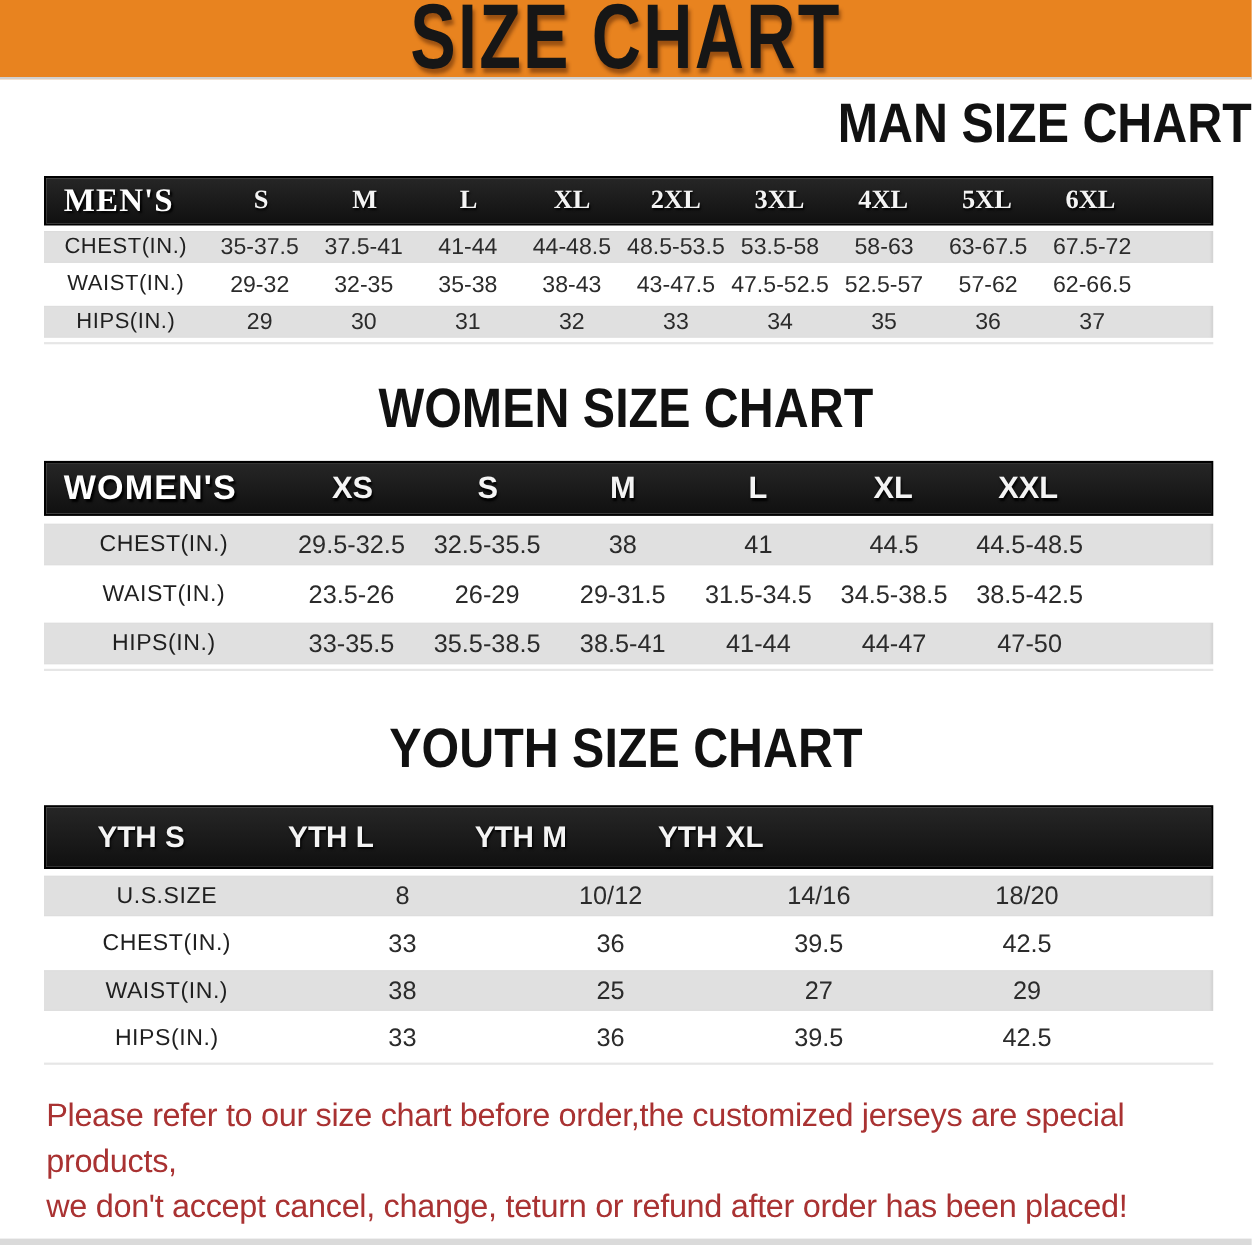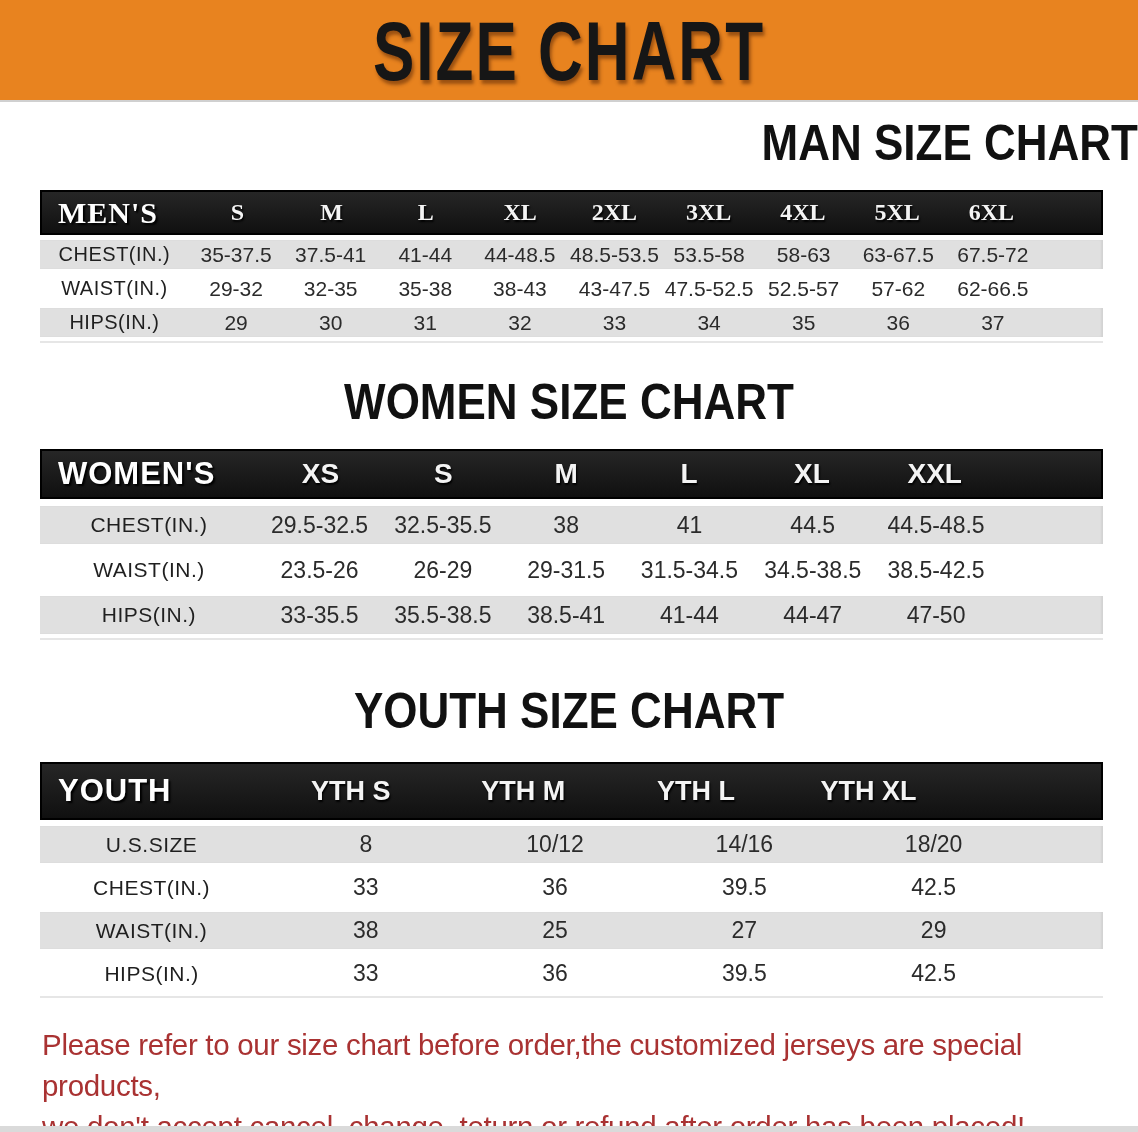--- a/index.html
+++ b/index.html
@@ -3,22 +3,22 @@
 <meta charset="utf-8">
 <style>
   html,body{margin:0;padding:0;}
   body{
     width:1138px;height:1132px;overflow:hidden;background:#ffffff;
     font-family:"Liberation Sans","DejaVu Sans",sans-serif;
     position:relative;
   }
   
   .banner{
-    width:100%;height:102px;background:#E8831F;
-    display:flex;align-items:center;justify-content:center;
+    width:100%;height:72px;background:#E8831F;
+    display:flex;align-items:flex-end;justify-content:center;
     border-bottom:2px solid #d0d0d0;box-sizing:border-box;
   }
   .banner-title{
     display:inline-block;
     font-size:62px;font-weight:800;letter-spacing:2px;color:#161616;
     transform:scaleY(1.35);
     text-shadow:2px 3px 3px rgba(60,20,0,0.45);
   }
   
   .section-heading{
@@ -195,24 +195,23 @@
         <span class="val rval">44-47</span>
         <span class="val rval">47-50</span>
       </div>
     </div>
 </section>
 
 <section>
   <h2 class="section-heading h-youth"><span class="stretch">YOUTH SIZE CHART</span></h2>
   <div class="sizetable t2 mt-youth">
       <div class="thead">
-        <span class="lbl hlabel">YOUTH</span>
         <span class="val hcol">YTH S</span>
+        <span class="val hcol">YTH L</span>
         <span class="val hcol">YTH M</span>
-        <span class="val hcol">YTH L</span>
         <span class="val hcol">YTH XL</span>
       </div>
       <div class="trow gray">
         <span class="lbl rlabel">U.S.SIZE</span>
         <span class="val rval">8</span>
         <span class="val rval">10/12</span>
         <span class="val rval">14/16</span>
         <span class="val rval">18/20</span>
       </div>
       <div class="trow white">

